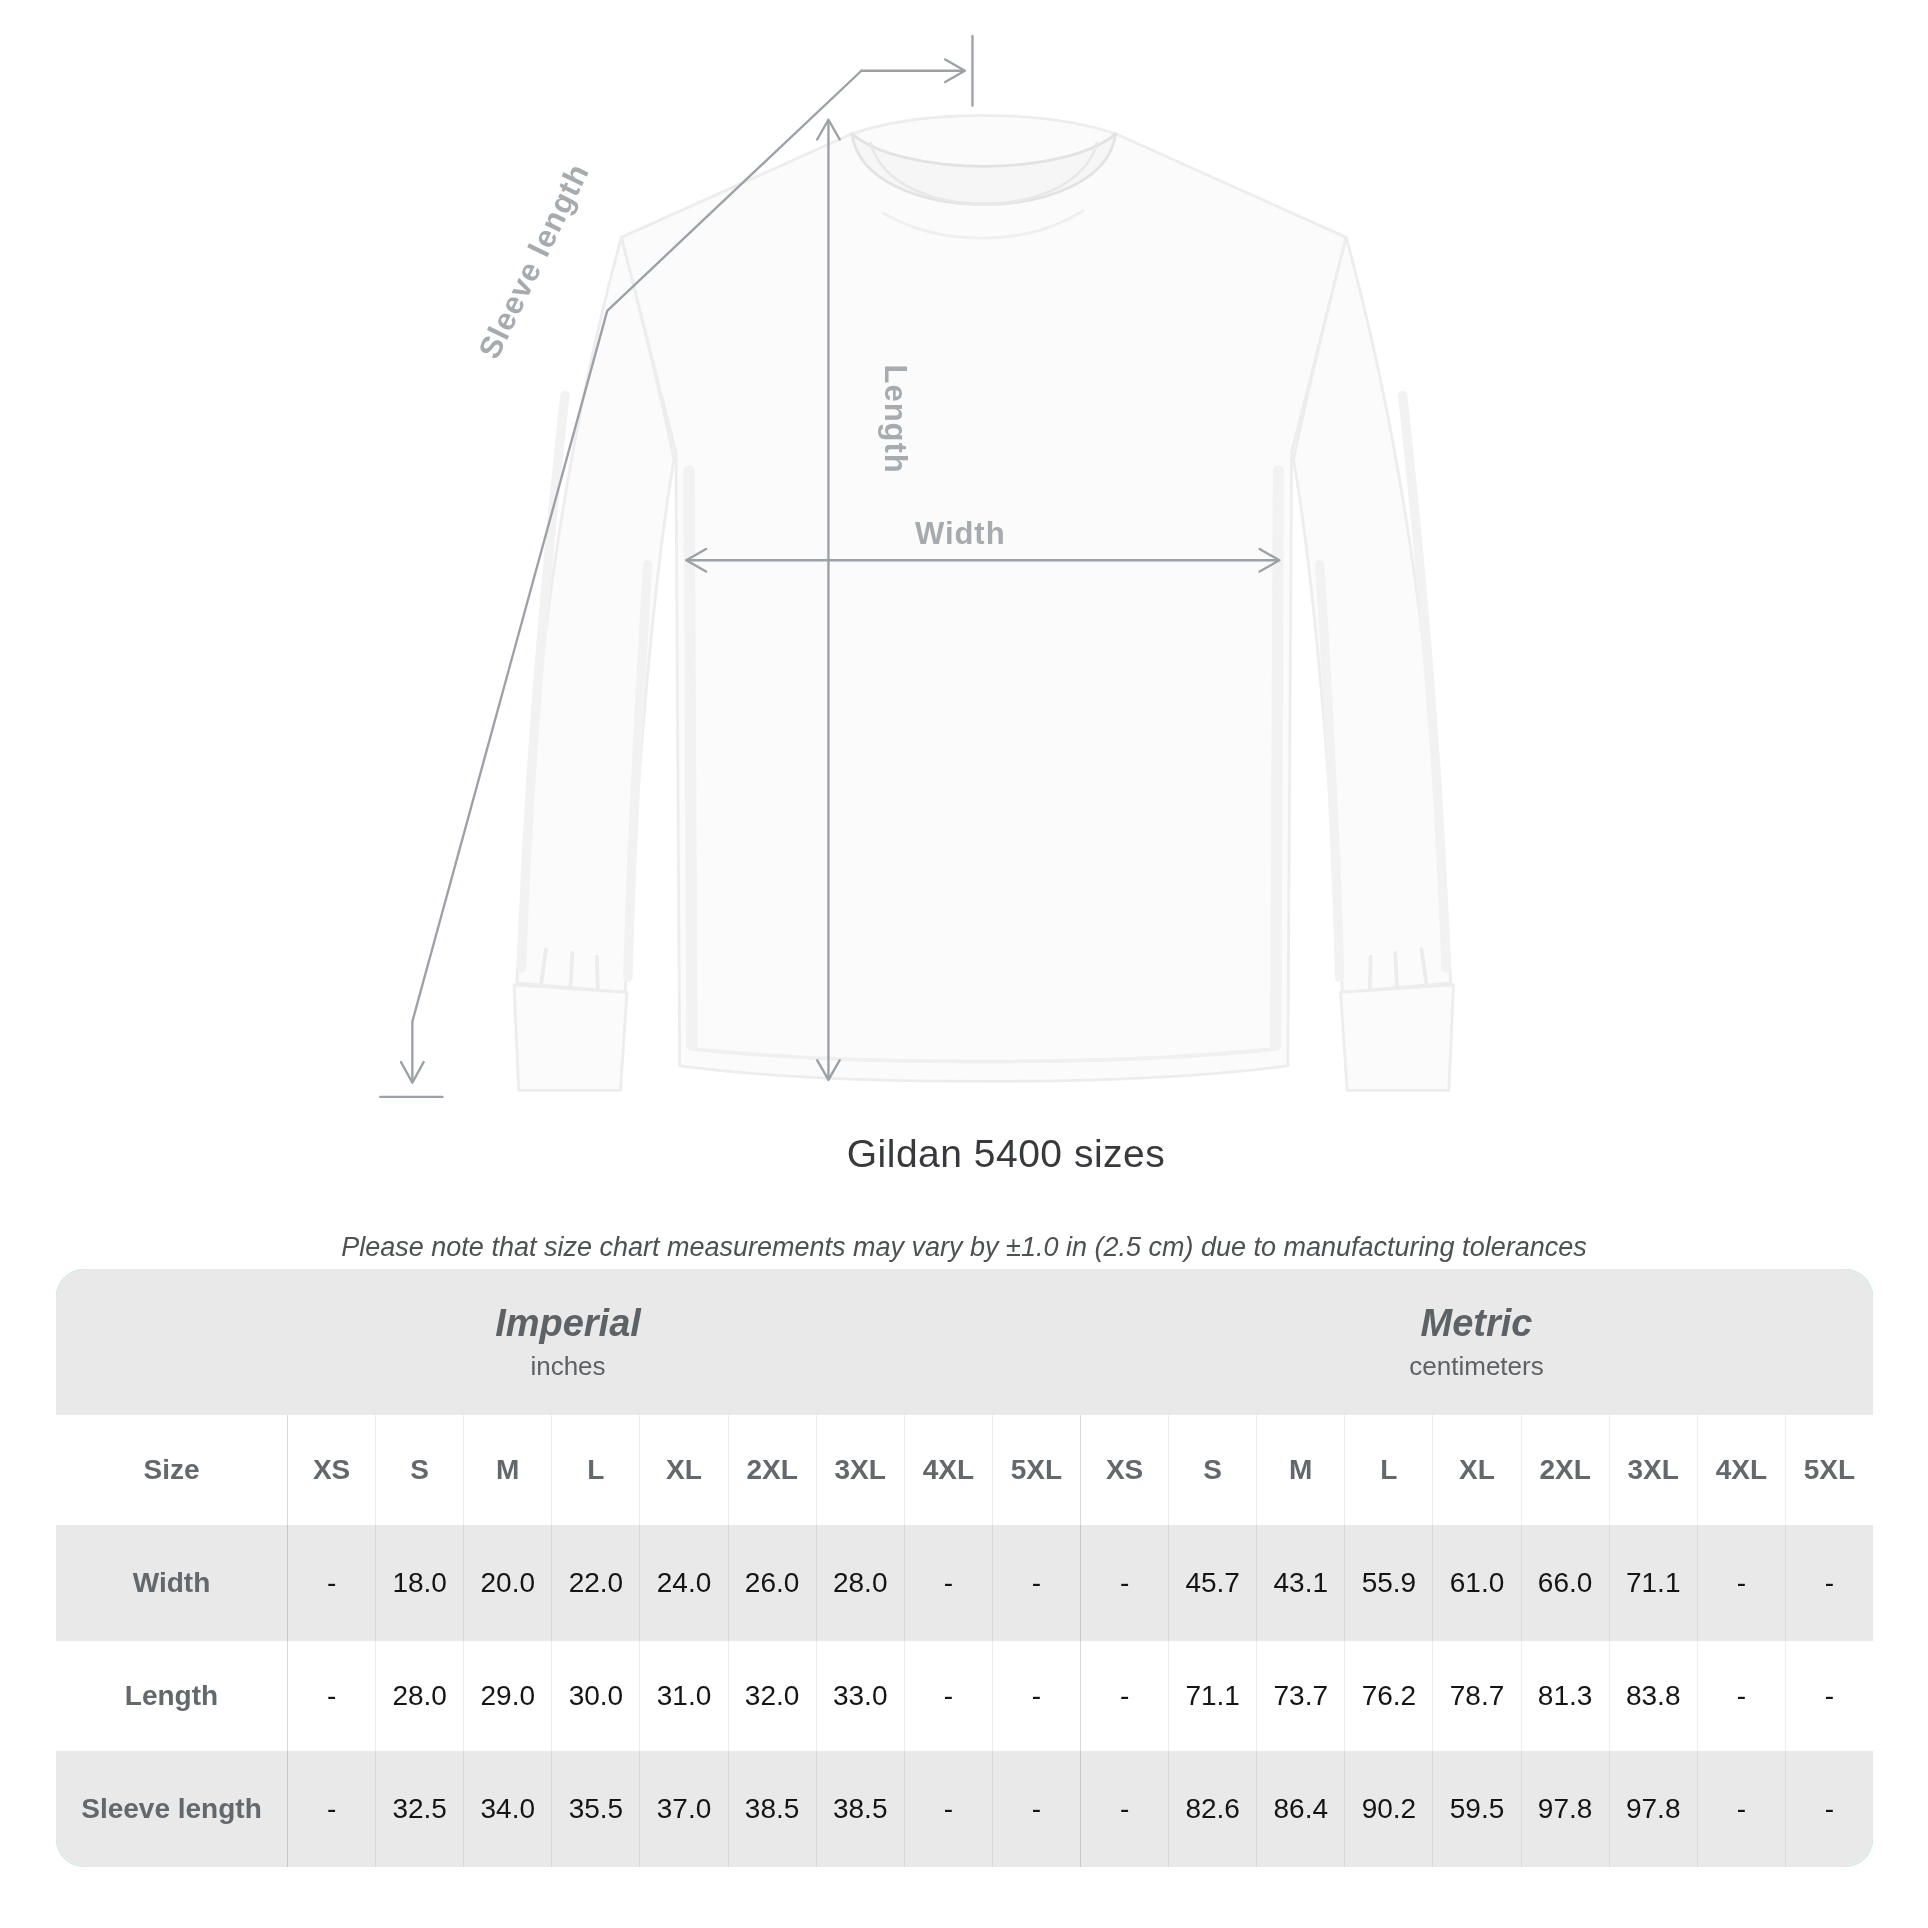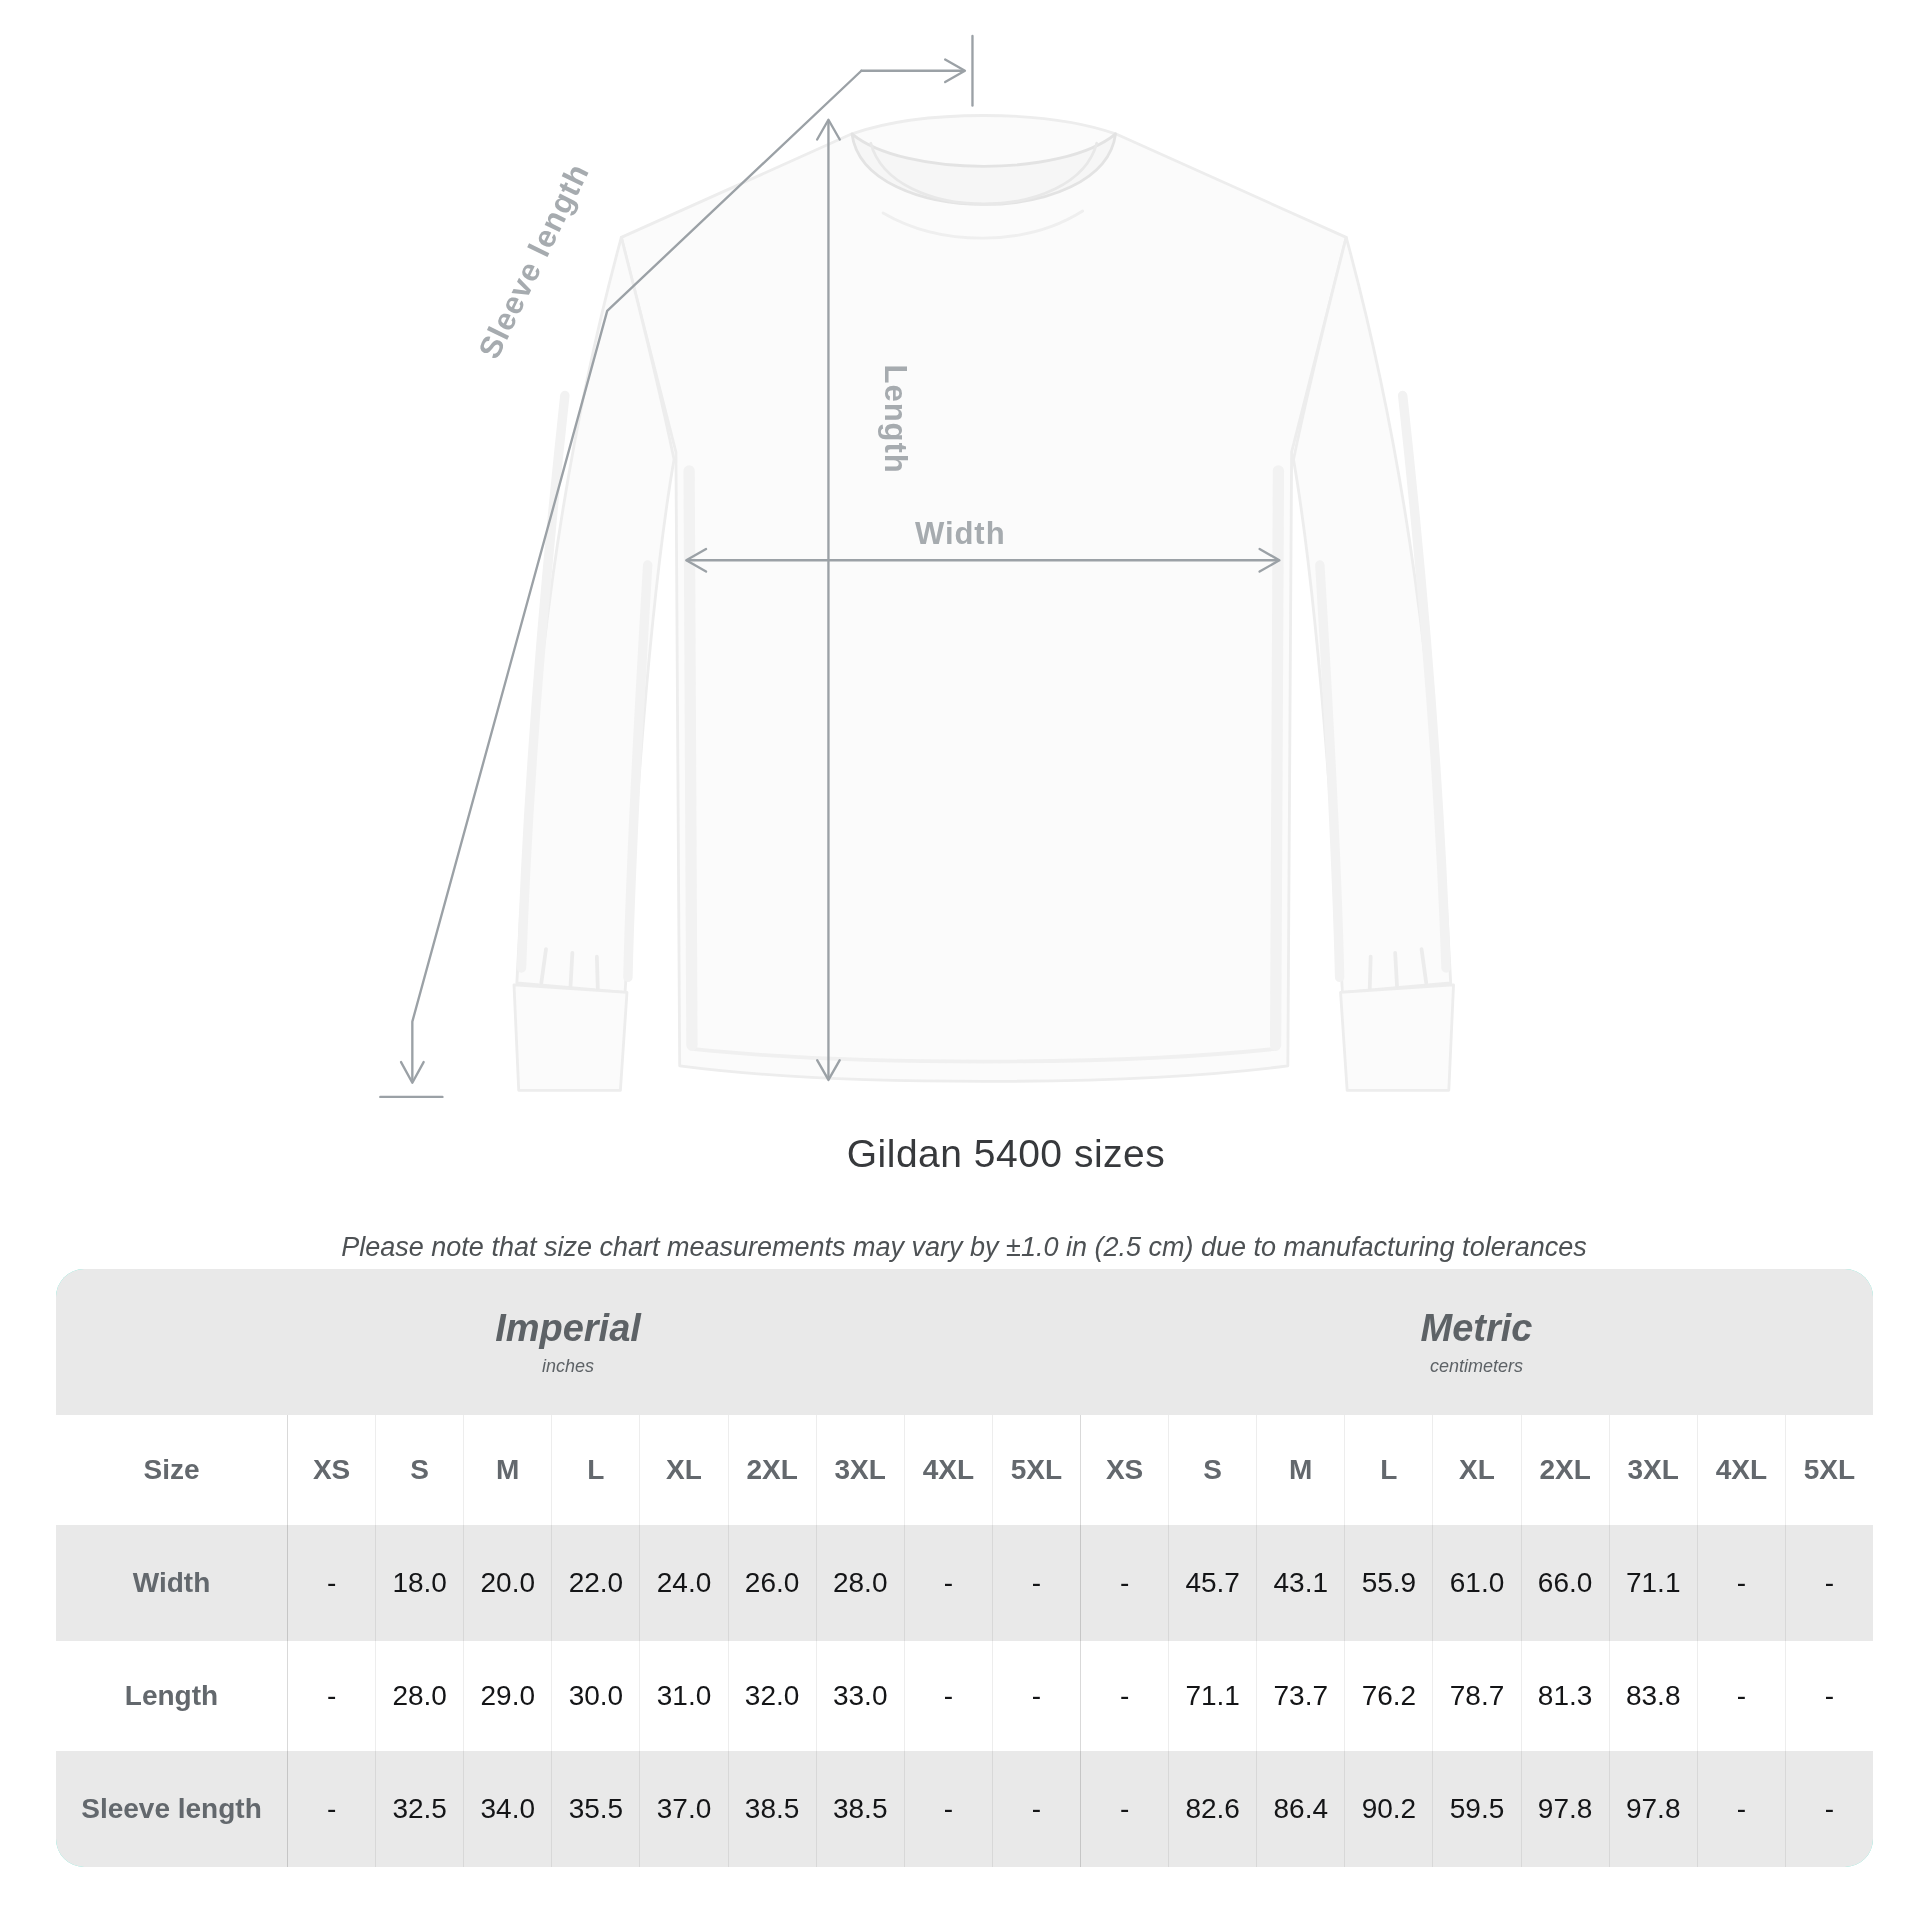--- a/index.html
+++ b/index.html
@@ -19,21 +19,21 @@
   }
   .size-table{
     position:absolute;left:56px;top:1269px;width:1817px;height:598px;
     border-radius:28px;overflow:hidden;background:#5eead4;
   }
   .unit-band{display:flex;height:146px;background:#e9e9e9;}
   .band-half{display:flex;flex-direction:column;align-items:center;justify-content:center;gap:5.6px;}
   .band-half.imperial{flex:0 0 1024px;}
   .band-half.metric{flex:1;}
   .band-name{font-size:38px;font-weight:bold;font-style:italic;color:#5d6266;}
-  .band-unit{font-size:18px;font-style:italic;color:#5d6266;}
+  .band-unit{font-size:26px;color:#5d6266;}
   .trow{display:grid;grid-template-columns:231px repeat(18,1fr);}
   .trow.h-row{height:110px;background:#ffffff;}
   .trow.r-gray{height:116px;background:#e9e9e9;}
   .trow.r-white{height:110px;background:#ffffff;}
   .cell{display:flex;align-items:center;justify-content:center;}
   .cell.sep{border-left:1.9px solid rgba(0,0,0,0.07);}
   .cell.sep-strong{border-left:1.9px solid rgba(0,0,0,0.15);}
   .cell.lbl{font-size:28px;font-weight:bold;color:#63686d;}
   .cell.hsize{font-size:28px;font-weight:bold;color:#63686d;}
   .cell.val{font-size:28px;color:#141517;}

